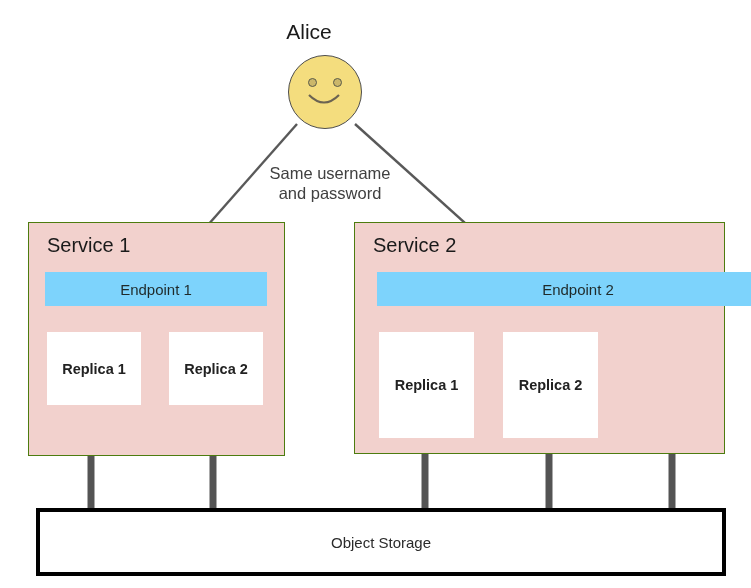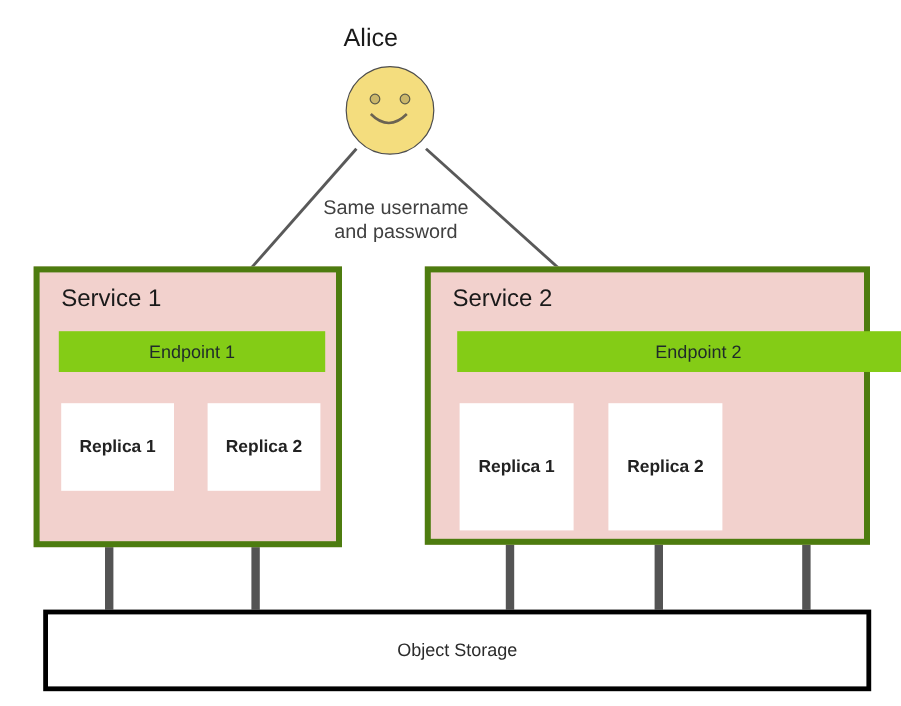--- a/index.html
+++ b/index.html
@@ -70,39 +70,39 @@
     text-align: center;
     font-size: 16.5px;
     line-height: 20px;
     color: #404040;
   }
 
   
   .service-box {
     position: absolute;
     background: #f2d1cd;
-    border: 5px solid #4d7c0f;
+    border: 1px solid #4d7c0f;
     box-sizing: border-box;
   }
   #service-1 { left: 28px;  top: 222px; width: 257px; height: 234px; }
   #service-2 { left: 354px; top: 222px; width: 371px; height: 232px; }
 
   .service-title {
     position: absolute;
     left: 18px;
     top: 11px;
     font-size: 20px;
     color: #1a1a1a;
     white-space: nowrap;
   }
 
   
   .endpoint-bar {
     position: absolute;
-    background: #84cc16;
+    background: #7dd3fc;
     display: flex;
     align-items: center;
     justify-content: center;
     font-size: 15px;
     color: #1f2a2a;
     box-sizing: border-box;
   }
   #endpoint-1 { left: 16px; top: 49px; width: 222px; height: 34px; }
   #endpoint-2 { left: 22px; top: 49px; width: 402px; height: 34px; }
 

